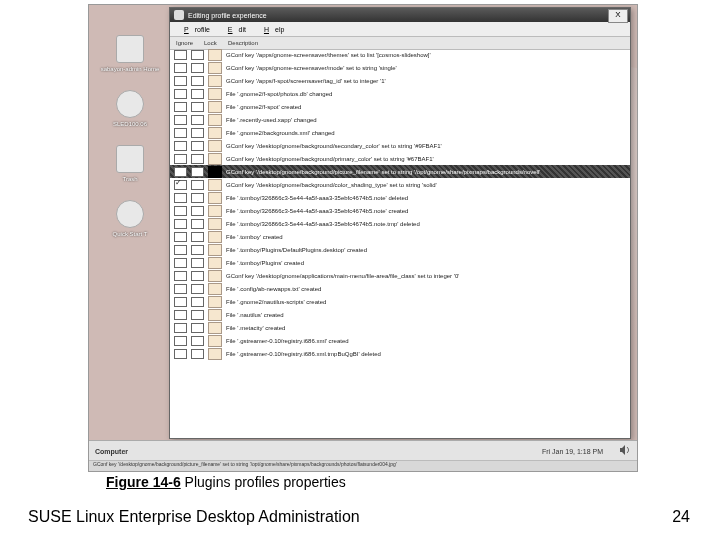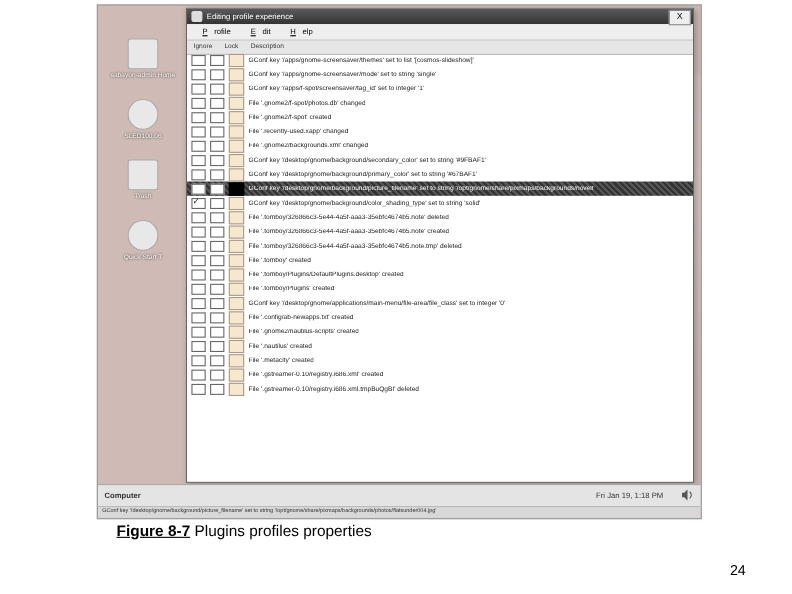--- a/index.html
+++ b/index.html
@@ -56,21 +56,21 @@
   .cb.ck:after{content:"✓";position:absolute;left:0;top:-3px;font-size:8px}
   .lk{width:11px;height:8px;border:1px solid #666;background:#fff;margin-right:4px;flex:none}
   .fico{width:12px;height:10px;margin-right:4px;flex:none;border:1px solid #a98;background:#f6e7cf}
   .row.sel .fico{border-color:#000;background:#000}
   .desc{white-space:nowrap;overflow:hidden;text-overflow:ellipsis}
 
   
   .caption{position:absolute;left:106px;top:474px;font-size:14px}
   .caption b{text-decoration:underline}
   .footer{position:absolute;left:28px;bottom:14px;font-size:16px}
-  .pn{position:absolute;right:42px;bottom:14px;font-size:13px}
+  .pn{position:absolute;right:30px;bottom:14px;font-size:16px}
 
   svg{display:block}
 </style>
 </head>
 <body>
 <div class="page">
 
 <div class="shot">
 
   <div class="dicons">
@@ -263,20 +263,21 @@
       <svg viewBox="0 0 12 12">
             <path d="M1 4h2l3-3v10l-3-3H1z" fill="#555"></path>
             <path d="M8 3c2 2 2 4 0 6" stroke="#555" fill="none"></path>
           </svg>
     </span>
   </div>
   <div class="sline">GConf key '/desktop/gnome/background/picture_filename' set to string '/opt/gnome/share/pixmaps/backgrounds/photos/flatsunder004.jpg'</div>
 </div>
 
 <div class="caption">
-  <b>Figure 8-7</b>
+  <b>Figure 14-6</b>
   <span> </span>
   <span>Plugins profiles properties</span>
 </div>
 
+<div class="footer">SUSE Linux Enterprise Desktop Administration</div>
 <div class="pn">24</div>
 
 </div>
 
 </body></html>

